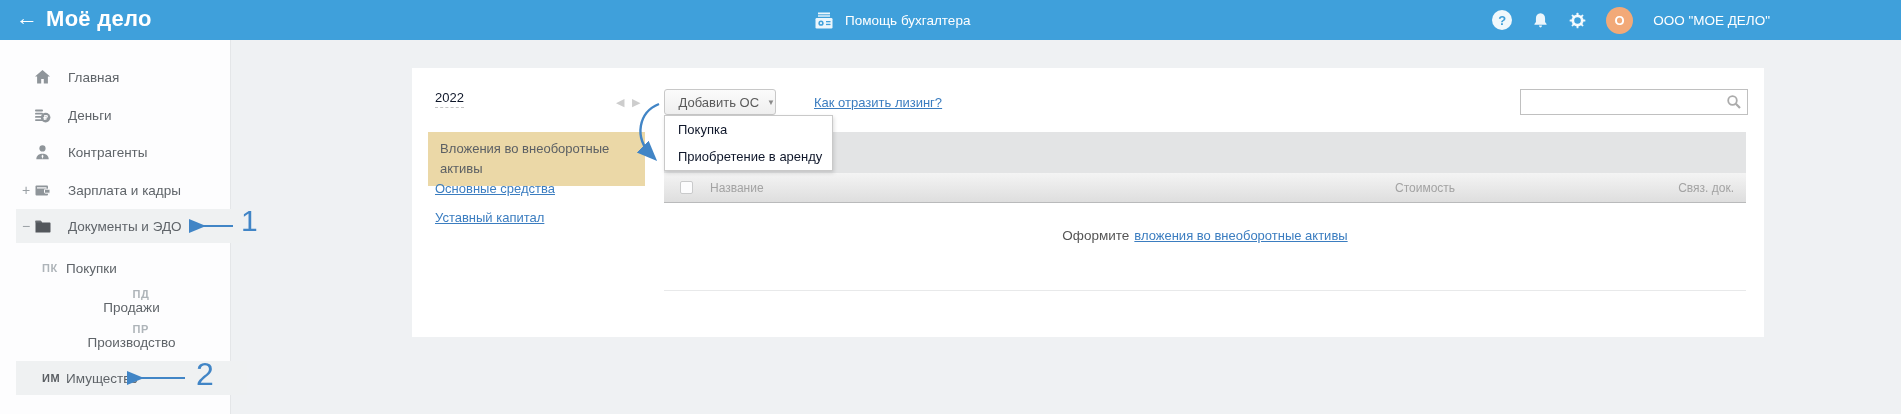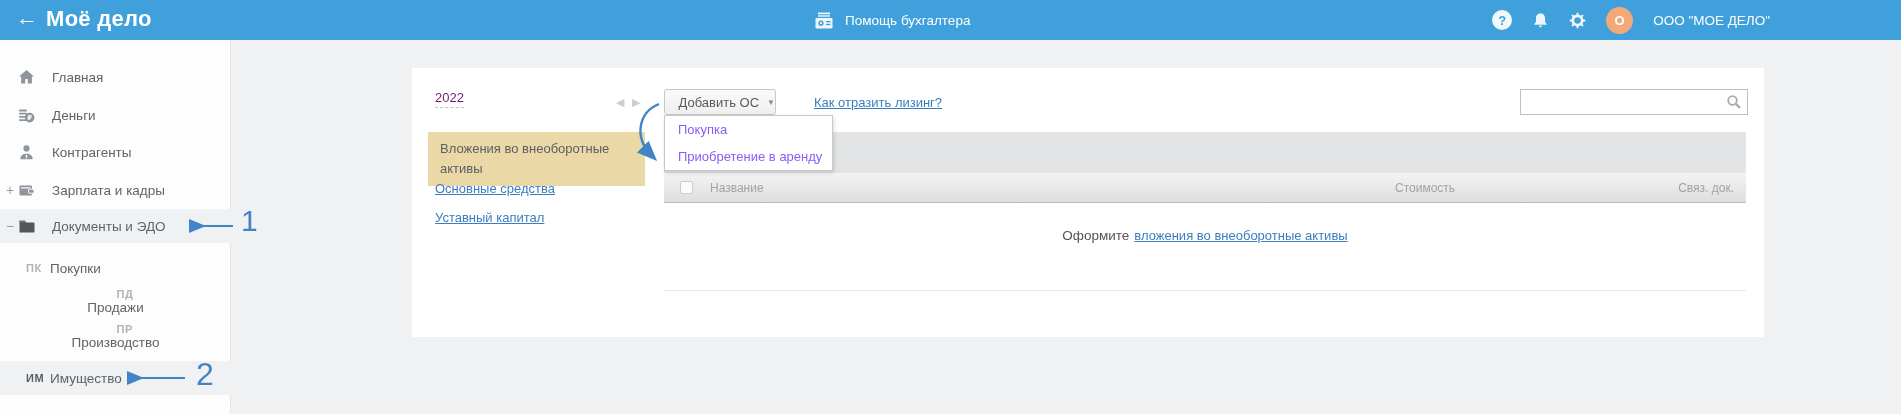--- a/index.html
+++ b/index.html
@@ -13,36 +13,36 @@
   .help-group { position:absolute; left:814px; top:0; height:40px; display:flex; align-items:center; gap:9px; cursor:pointer; }
   .help-group .hg-label { color:#FFFFFF; font-size:13.5px; }
   .right-group { position:absolute; right:131px; top:0; height:40px; display:flex; align-items:center; gap:20px; }
   .q-icon { width:20px; height:20px; border-radius:50%; background:rgba(255,255,255,0.92); color:#3F9FD9; font-weight:700; font-size:13px; display:flex; align-items:center; justify-content:center; cursor:pointer; }
   .tb-svg { display:block; cursor:pointer; }
   .avatar { width:27px; height:27px; border-radius:50%; background:#F2A978; color:#FFFFFF; font-weight:700; font-size:13px; display:flex; align-items:center; justify-content:center; cursor:pointer; }
   .company { color:#FFFFFF; font-size:13.5px; cursor:pointer; }
 
   
   .sidebar { position:absolute; left:0; top:40px; width:231px; height:374px; background:#FDFDFE; border-right:1px solid #E4E6E8; z-index:4; }
-  .srow { position:absolute; left:0; width:231px; height:34px; display:flex; align-items:center; cursor:pointer; color:#5F6469; font-size:13.5px; }
+  .srow { position:absolute; left:16px; width:231px; height:34px; display:flex; align-items:center; cursor:pointer; color:#5F6469; font-size:13.5px; }
   .srow.active { background:#EFF1F2; }
   .sicon { margin-left:18px; width:17px; height:17px; display:flex; align-items:center; justify-content:center; }
   .slabel { margin-left:17px; white-space:nowrap; }
   .sexpand { position:absolute; left:4px; top:50%; transform:translateY(-50%); color:#9AA0A5; font-size:14px; width:12px; text-align:center; }
   .sprefix { margin-left:10px; width:40px; font-size:11px; font-weight:700; color:#AEB4B9; letter-spacing:0.5px;padding-left:16px; }
   .srow.active .sprefix { color:#5A5E63; }
   .sub .slabel { margin-left:0; }
 
   
   .ann-num { position:absolute; color:#4185C6; font-weight:400; z-index:40; }
   .ann-svg { position:absolute; z-index:40; }
 
   
   .card { position:absolute; left:412px; top:68px; width:1352px; height:269px; background:#FFFFFF; z-index:6; }
-  .year { position:absolute; left:23px; top:22px; font-size:13px; color:#701a75; border-bottom:1px dashed #C4C4C4; padding-bottom:2px; cursor:pointer; }
+  .year { position:absolute; left:23px; top:22px; font-size:13px; color:#0f172a; border-bottom:1px dashed #C4C4C4; padding-bottom:2px; cursor:pointer; }
   .nav-arr { position:absolute; top:29px; font-size:11px; color:#CDCDCD; cursor:pointer; line-height:1; }
   .nav-prev { left:204px; }
   .nav-next { left:220px; }
   .add-btn { position:absolute; left:252px; top:21px; width:112px; height:26px; background:linear-gradient(#FBFBFB,#EFEFEF); border:1px solid #C8C8C8; border-radius:3px; display:flex; align-items:center; justify-content:flex-end; gap:8px; font-size:13px; color:#5A5A5A; cursor:pointer; }
   .add-btn .caret { font-size:8px; color:#8A8A8A; }
   .blue-link { color:#3B7DC0; text-decoration:underline; font-size:13px; cursor:pointer; white-space:nowrap; }
   .leasing { position:absolute; left:402px; top:27px; }
   .search-wrap { position:absolute; left:1108px; top:21px; width:228px; height:26px; }
   .search-wrap input { width:100%; height:100%; border:1px solid #C0C0C0; background:#FFFFFF; padding:0 28px 0 8px; font-size:13px; color:#555; outline:none; font-family:"Liberation Sans", sans-serif; }
   .search-icon { position:absolute; right:6px; top:5px; cursor:pointer; }
@@ -56,21 +56,21 @@
   .thead .cb { position:absolute; left:16px; top:8px; width:13px; height:13px; border:1px solid #C9CACB; background:#FCFCFD; border-radius:2px; cursor:pointer; }
   .col-name  { position:absolute; left:46px;  top:8px; }
   .col-cost  { position:absolute; left:731px; top:8px; }
   .col-doc   { position:absolute; right:12px; top:8px; }
 
   .empty { position:absolute; left:252px; top:160px; width:1082px; text-align:center; font-size:13.5px; color:#555; }
   .empty .blue-link { margin-left:5px; }
   .divider { position:absolute; left:252px; top:222px; width:1082px; height:1px; background:#E8E9EA; }
 
   .dropdown { position:absolute; left:252px; top:47px; width:169px; background:#FFFFFF; border:1px solid #C9C9C9; box-shadow:1px 2px 4px rgba(0,0,0,0.14); z-index:25; }
-  .dd-item { height:27px; line-height:27px; padding-left:13px; font-size:13px; color:#8b5cf6; cursor:pointer; white-space:nowrap; }
+  .dd-item { height:27px; line-height:27px; padding-left:13px; font-size:13px; color:#0f172a; cursor:pointer; white-space:nowrap; }
   .curved-arrow { position:absolute; left:632px; top:100px; z-index:30; }
 </style>
 </head>
 <body>
 
 <div class="page">
 
   <div class="topbar">
     <span class="back-arrow">←</span>
     <span class="logo">Моё дело</span>

